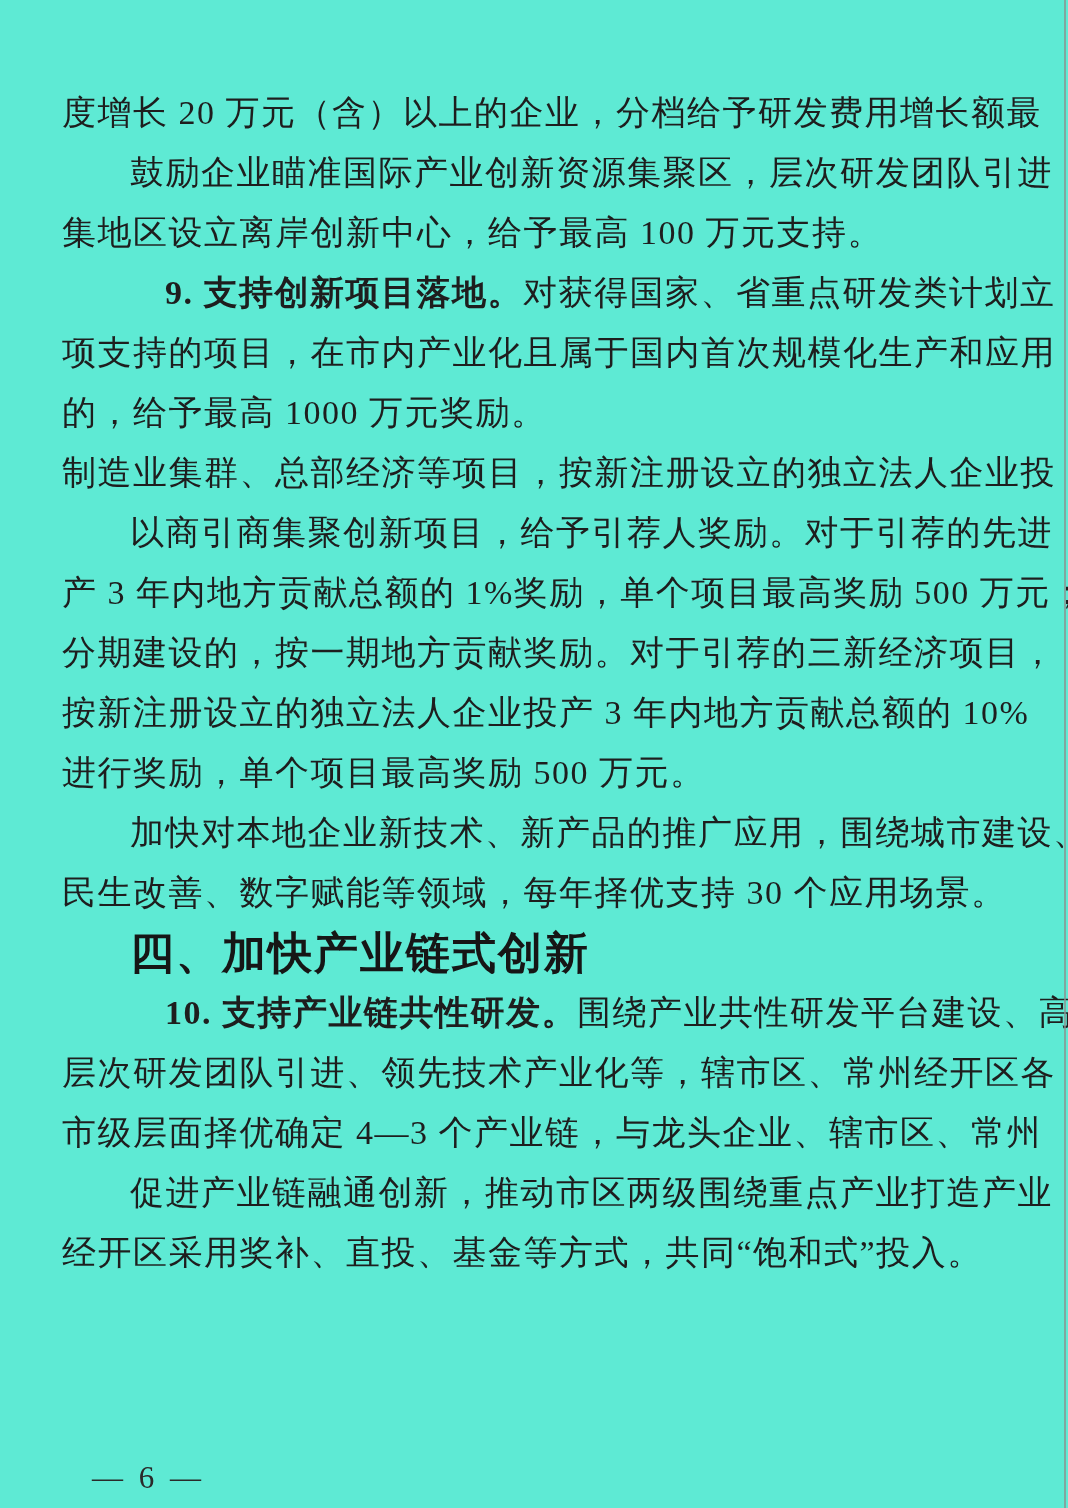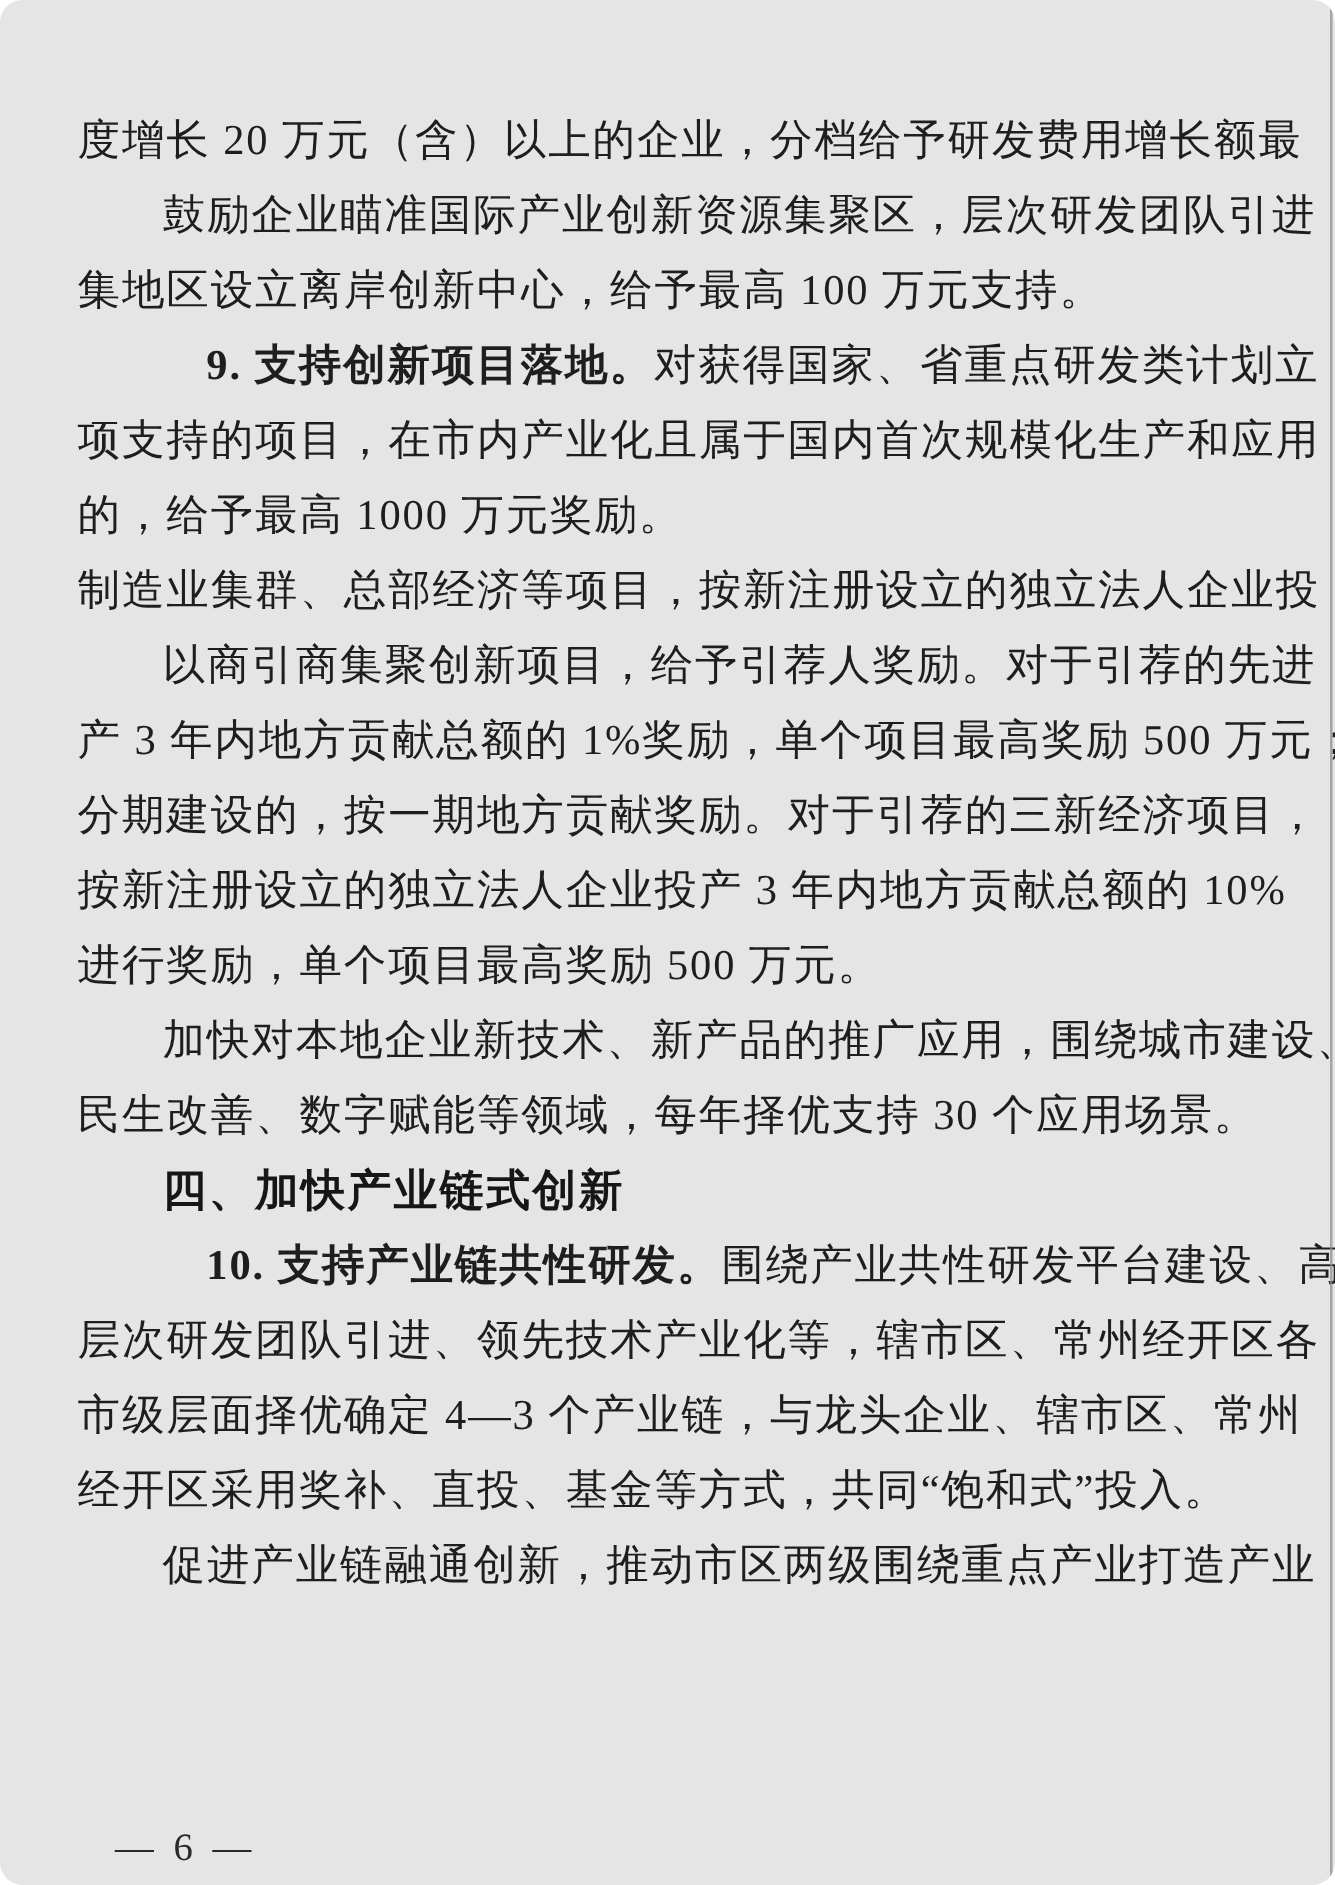--- a/index.html
+++ b/index.html
@@ -5,24 +5,23 @@
   html, body {
     margin: 0;
     padding: 0;
     background: #ffffff;
     font-family: "Liberation Serif", serif;
   }
   .page {
     position: relative;
     width: 1068px;
     height: 1508px;
-    background: #e5e5e5;
+    background: #5eead4;
     color: #1e1e1e;
     overflow: hidden;
-    border-radius: 18px;
   }
   .edge-line {
     position: absolute;
     top: 0;
     bottom: 0;
     right: 2px;
     width: 2px;
     background: #8f8f8f;
     opacity: 0.75;
   }
@@ -43,21 +42,21 @@
   .line.indent {
     text-indent: 68px;
   }
   .seg-title {
     font-weight: bold;
     margin-left: 35px;
   }
   .seg-heading {
     font-family: "Liberation Sans", sans-serif;
     font-weight: bold;
-    font-size: 35px;
+    font-size: 44px;
     letter-spacing: 2px;
     color: #161616;
   }
   .footer {
     position: absolute;
     left: 92px;
     top: 1458px;
     font-size: 31px;
     line-height: 40px;
     letter-spacing: 4px;
@@ -80,18 +79,18 @@
       <div class="line"><span class="seg-normal">产 3 年内地方贡献总额的 1%奖励，单个项目最高奖励 500 万元；</span></div>
       <div class="line"><span class="seg-normal">分期建设的，按一期地方贡献奖励。对于引荐的三新经济项目，</span></div>
       <div class="line"><span class="seg-normal">按新注册设立的独立法人企业投产 3 年内地方贡献总额的 10%</span></div>
       <div class="line"><span class="seg-normal">进行奖励，单个项目最高奖励 500 万元。</span></div>
       <div class="line indent"><span class="seg-normal">加快对本地企业新技术、新产品的推广应用，围绕城市建设、</span></div>
       <div class="line"><span class="seg-normal">民生改善、数字赋能等领域，每年择优支持 30 个应用场景。</span></div>
       <div class="line indent"><span class="seg-heading">四、加快产业链式创新</span></div>
       <div class="line indent"><span class="seg-title">10. 支持产业链共性研发。</span><span class="seg-normal">围绕产业共性研发平台建设、高</span></div>
       <div class="line"><span class="seg-normal">层次研发团队引进、领先技术产业化等，辖市区、常州经开区各</span></div>
       <div class="line"><span class="seg-normal">市级层面择优确定 4—3 个产业链，与龙头企业、辖市区、常州</span></div>
+      <div class="line indent"><span class="seg-normal">促进产业链融通创新，推动市区两级围绕重点产业打造产业</span></div>
       <div class="line"><span class="seg-normal">经开区采用奖补、直投、基金等方式，共同“饱和式”投入。</span></div>
-      <div class="line indent"><span class="seg-normal">促进产业链融通创新，推动市区两级围绕重点产业打造产业</span></div>
     </div>
   <div class="footer">— 6 —</div>
   <div class="edge-line"></div>
 </div>
 
 </body></html>

